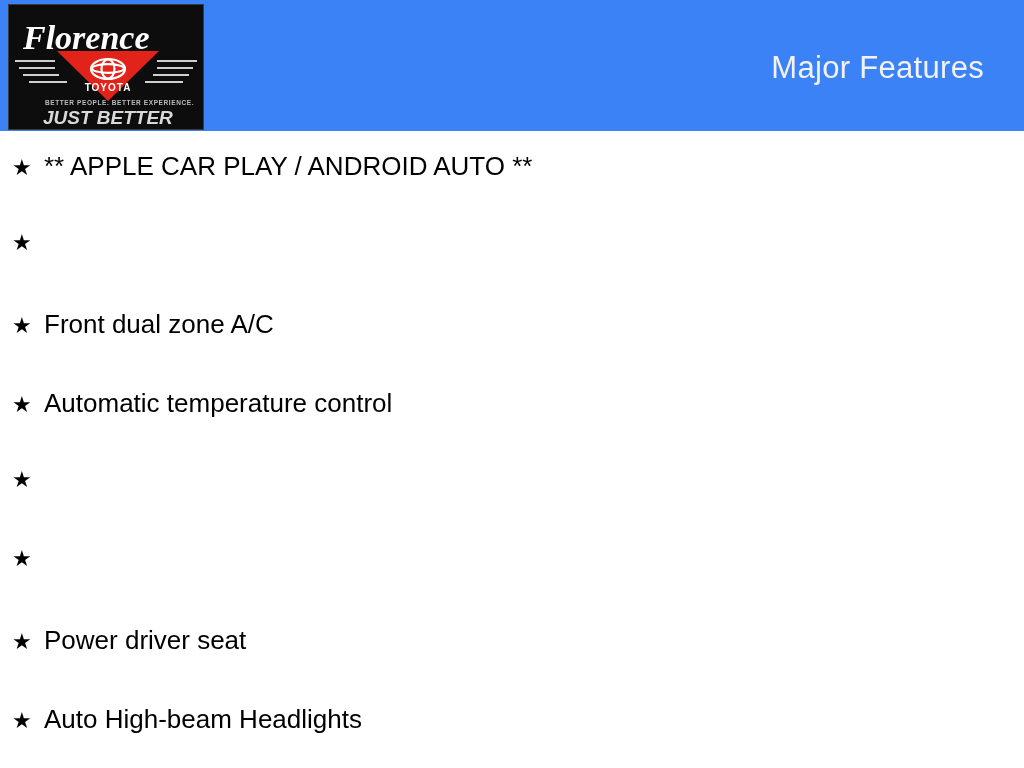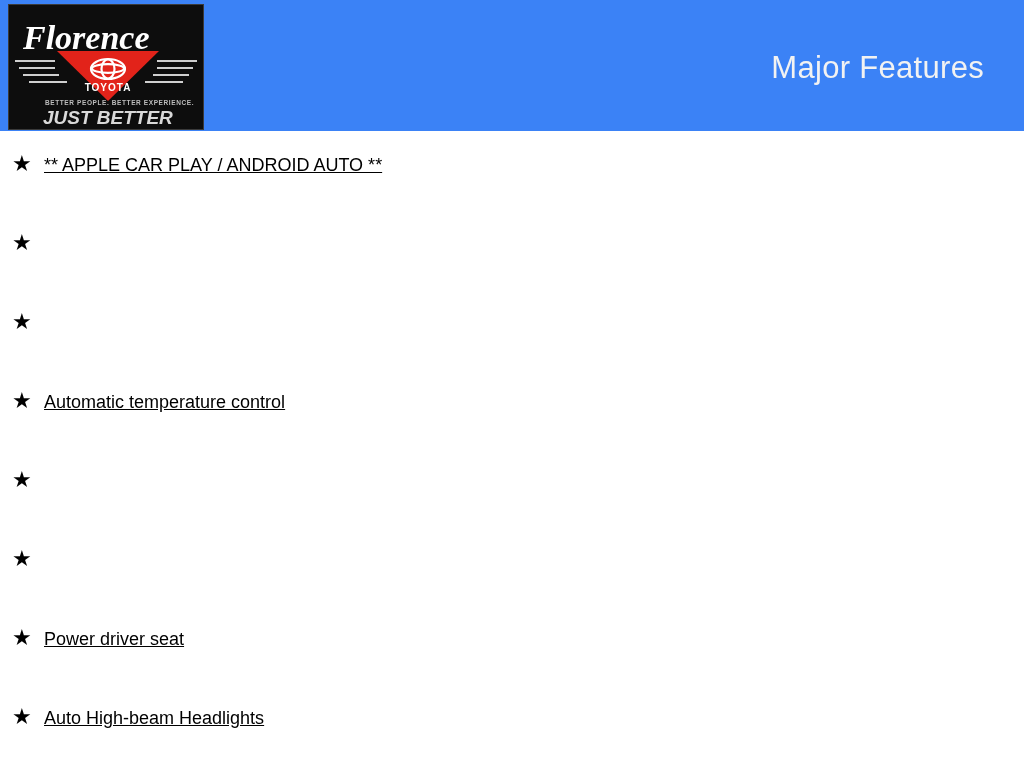--- a/index.html
+++ b/index.html
@@ -75,24 +75,23 @@
     width: 32px;
     color: #000000;
     font-size: 22px;
     line-height: 1;
     text-align: left;
   }
 
   .feature-text {
     flex: 1 1 auto;
     color: #000000;
-    font-size: 18px;
+    font-size: 26px;
     line-height: 1;
     white-space: nowrap;
-    text-decoration: underline;
   }
 </style>
 </head>
 <body>
 
 <div id="page">
 
   <div class="header">
 
     <div class="logo-box">
@@ -135,20 +134,21 @@
       <span class="bullet-star">★</span>
       <span class="feature-text">** APPLE CAR PLAY / ANDROID AUTO **</span>
     </div>
 
     <div class="feature-row">
       <span class="bullet-star">★</span>
     </div>
 
     <div class="feature-row">
       <span class="bullet-star">★</span>
+      <span class="feature-text">Front dual zone A/C</span>
     </div>
 
     <div class="feature-row">
       <span class="bullet-star">★</span>
       <span class="feature-text">Automatic temperature control</span>
     </div>
 
     <div class="feature-row">
       <span class="bullet-star">★</span>
     </div>

